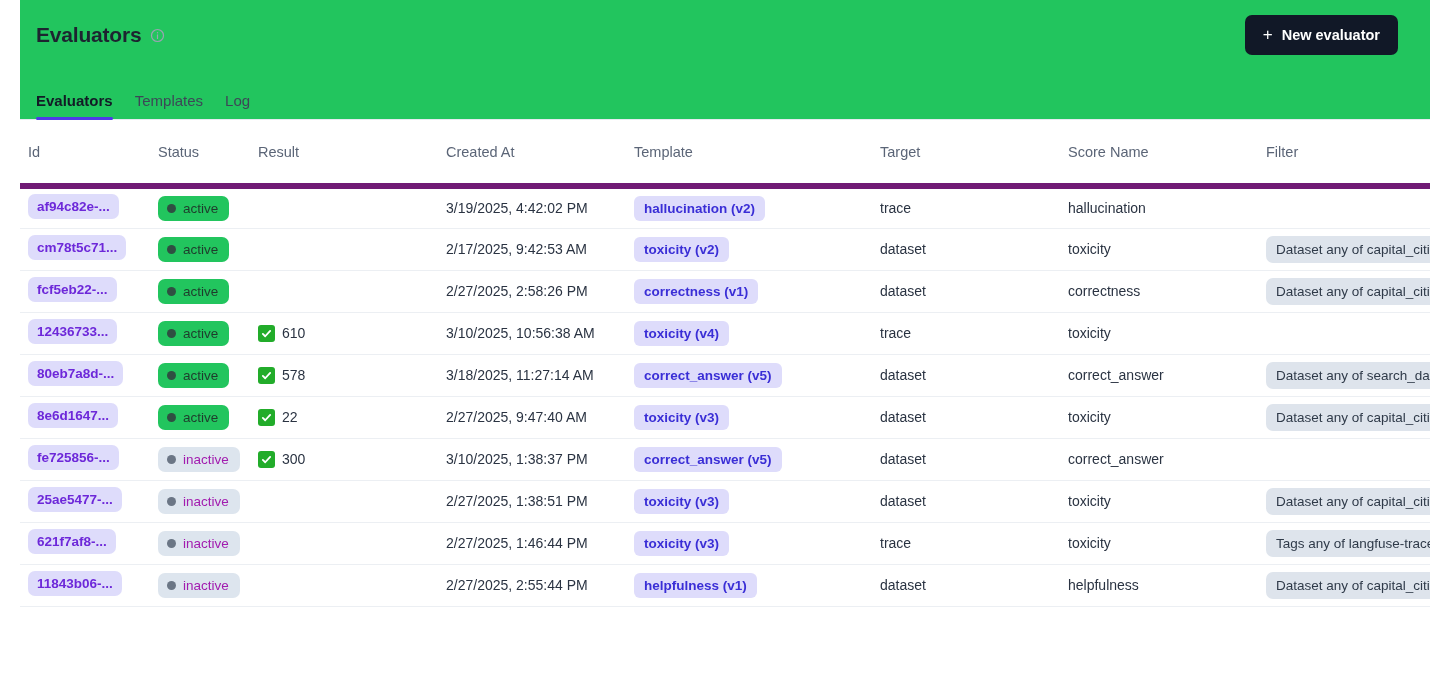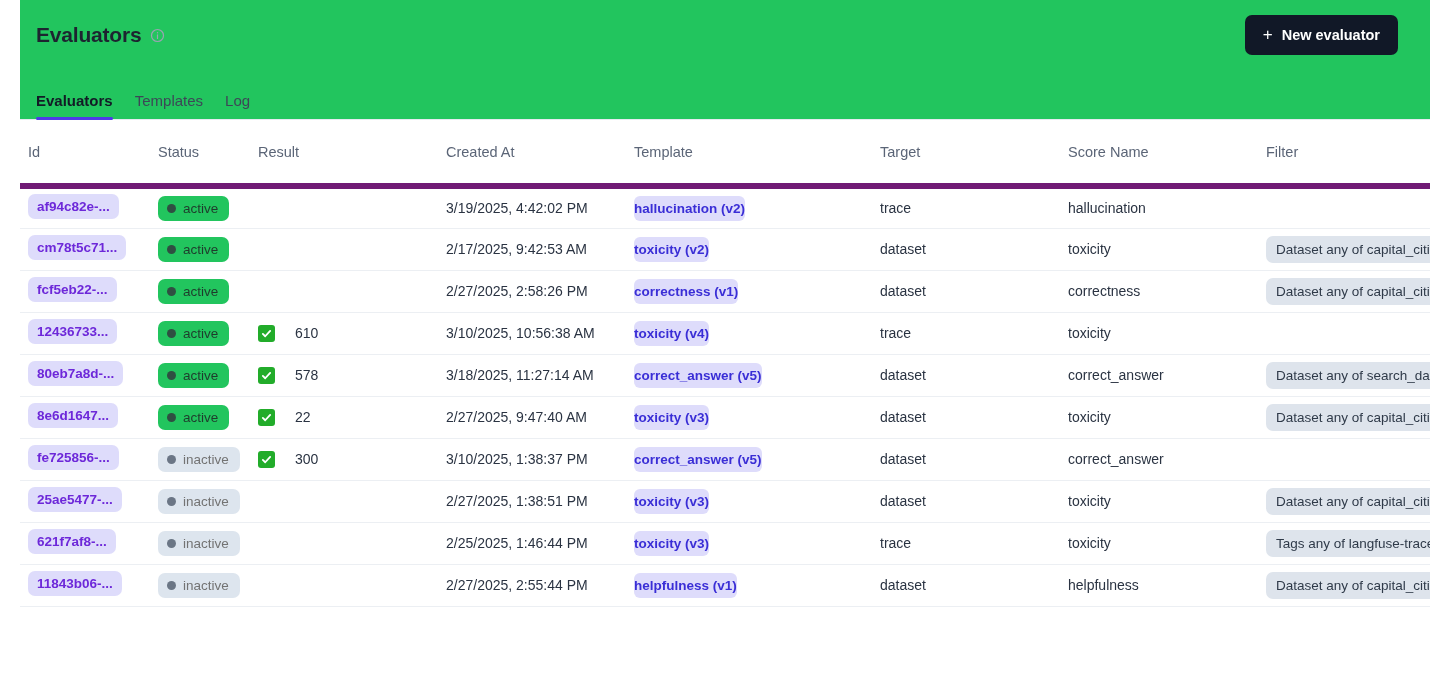--- a/index.html
+++ b/index.html
@@ -185,35 +185,35 @@
   .status-badge {
     display: inline-flex;
     align-items: center;
     gap: 7px;
     border-radius: 7px;
     padding: 5px 11px 5px 9px;
     font-size: 13.5px;
     white-space: nowrap;
   }
   .status-badge.active   { background: #22c55e; color: #1f3b2c; }
-  .status-badge.inactive { background: #dde5ee; color: #737373; text-align: right; }
+  .status-badge.inactive { background: #dde5ee; color: #a21caf; text-align: right; }
 
   .status-dot {
     width: 9px;
     height: 9px;
     border-radius: 50%;
     flex: 0 0 auto;
   }
   .status-badge.active   .status-dot { background: #2f4f42; }
   .status-badge.inactive .status-dot { background: #6b7685; }
 
   .result-cell {
     display: inline-flex;
     align-items: center;
-    gap: 20px;
+    gap: 7px;
     font-size: 14px;
     color: #2a3342;
   }
   .check-icon {
     width: 17px;
     height: 17px;
     border-radius: 3px;
     background: #22ac2a;
     display: inline-flex;
     align-items: center;
@@ -222,21 +222,21 @@
   }
   .check-icon svg { display: block; }
 
   .template-badge {
     display: inline-block;
     background: #dedcfb;
     color: #3a2ed6;
     font-weight: bold;
     font-size: 13.5px;
     border-radius: 6px;
-    padding: 5px 0;
+    padding: 5px 10px;
     white-space: nowrap;
     cursor: pointer;
   }
 
   .filter-badge {
     display: inline-block;
     background: #dee4ec;
     color: #2f3a49;
     font-size: 13.5px;
     border-radius: 7px;
@@ -443,21 +443,21 @@
             <td class="col-score"><span class="plain">toxicity</span></td>
             <td class="col-filter"><span class="filter-badge">Dataset any of capital_cities</span></td>
           </tr>
           <tr>
             <td class="col-id"><span class="id-badge">621f7af8-...</span></td>
             <td class="col-status"><span class="status-badge inactive">
                 <span class="status-dot"></span>
                 <span>inactive</span>
               </span></td>
             <td class="col-result"></td>
-            <td class="col-created"><span class="plain">2/25/2025, 1:46:44 PM</span></td>
+            <td class="col-created"><span class="plain">2/27/2025, 1:46:44 PM</span></td>
             <td class="col-template"><span class="template-badge">toxicity (v3)</span></td>
             <td class="col-target"><span class="plain">trace</span></td>
             <td class="col-score"><span class="plain">toxicity</span></td>
             <td class="col-filter"><span class="filter-badge">Tags any of langfuse-trace</span></td>
           </tr>
           <tr>
             <td class="col-id"><span class="id-badge">11843b06-...</span></td>
             <td class="col-status"><span class="status-badge inactive">
                 <span class="status-dot"></span>
                 <span>inactive</span>

